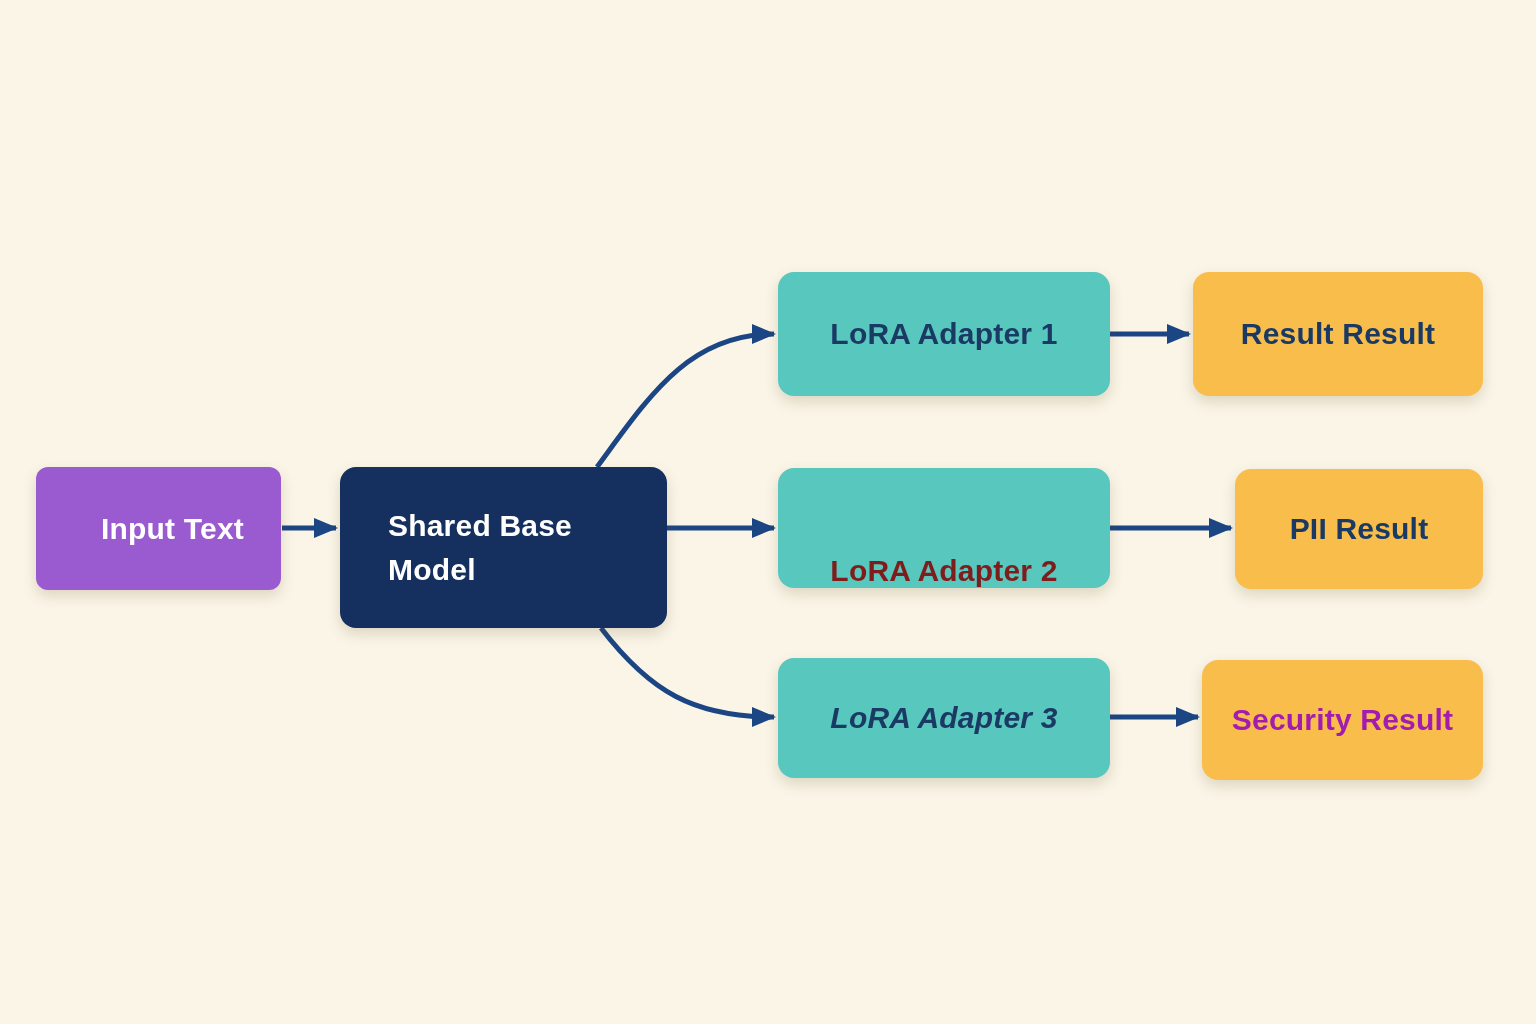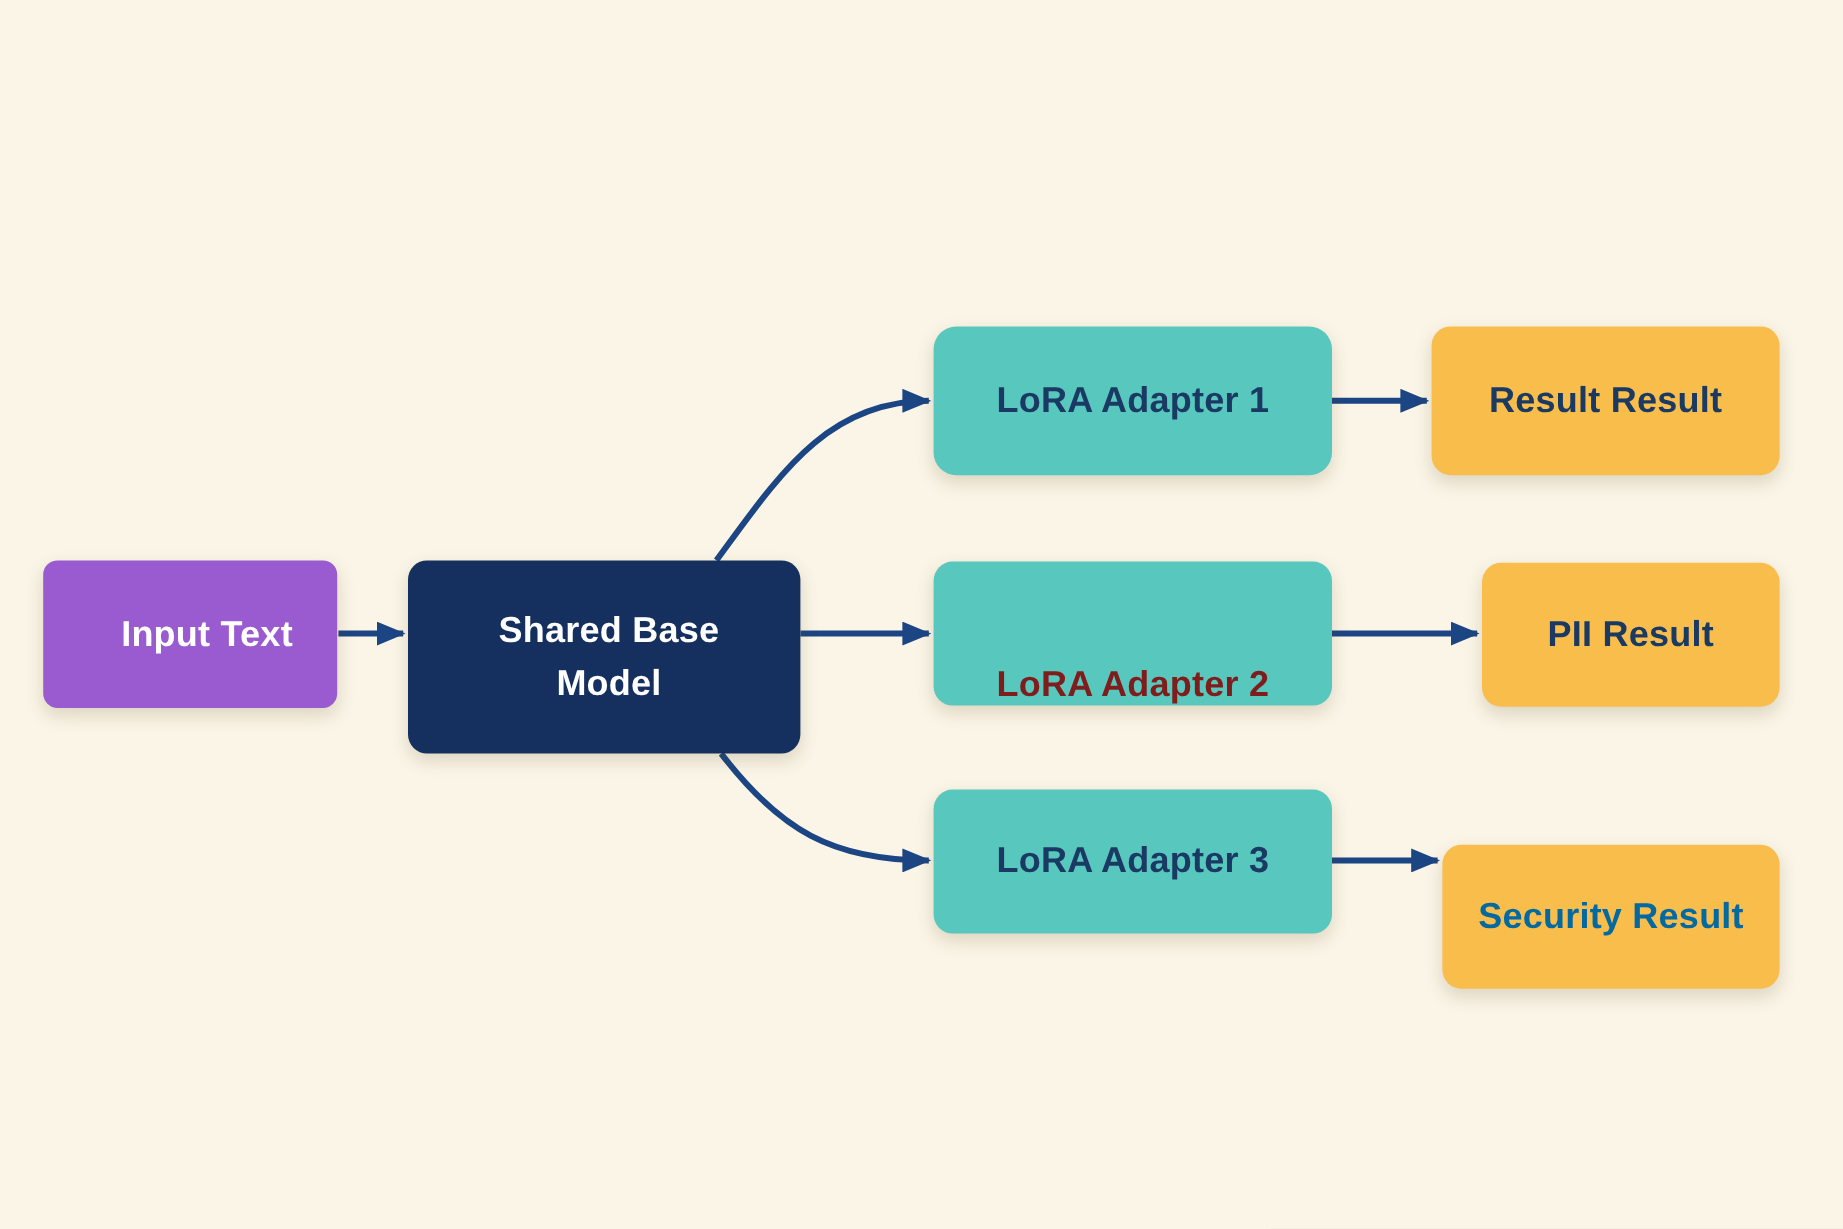--- a/index.html
+++ b/index.html
@@ -39,25 +39,25 @@
     display: block;
   }
   .node-input {
     left: 36px; top: 467px; width: 245px; height: 123px;
     border-radius: 12px;
     padding-left: 28px;
   }
   .node-base {
     left: 340px; top: 467px; width: 327px; height: 161px;
     justify-content: flex-start;
-    text-align: center;
+    text-align: left;
     padding: 0 40px 0 48px;
     line-height: 44px;
   }
-  .node-adapter1 { left: 778px; top: 272px; width: 332px; height: 124px; border-radius: 19px; }
+  .node-adapter1 { left: 778px; top: 272px; width: 332px; height: 124px; }
   .node-adapter2 { left: 778px; top: 468px; width: 332px; height: 120px; }
   .node-adapter3 { left: 778px; top: 658px; width: 332px; height: 120px; }
   .node-intent   { left: 1193px; top: 272px; width: 290px; height: 124px; }
   .node-pii      { left: 1235px; top: 469px; width: 248px; height: 120px; }
   .node-security { left: 1202px; top: 660px; width: 281px; height: 120px; }
 </style>
 </head>
 <body>
 
 <div class="stage" style="background: rgb(250, 245, 231);">
@@ -88,29 +88,29 @@
   </div>
 
   <div class="node node-adapter1" style="background: rgb(88, 199, 189); color: rgb(26, 58, 100);">
     <span class="label">LoRA Adapter 1</span>
   </div>
 
   <div class="node node-adapter2" style="background: rgb(88, 199, 189); color: #7f1d1d; align-items: flex-end;">
     <span class="label">LoRA Adapter 2</span>
   </div>
 
-  <div class="node node-adapter3" style="background: rgb(88, 199, 189); color: rgb(26, 58, 100);">
+  <div class="node node-adapter3" style="background: rgb(88, 199, 189); color: rgb(26, 58, 100); font-style: italic;">
     <span class="label">LoRA Adapter 3</span>
   </div>
 
   <div class="node node-intent" style="background: rgb(249, 189, 76); color: rgb(26, 58, 100);">
     <span class="label">Result Result</span>
   </div>
 
   <div class="node node-pii" style="background: rgb(249, 189, 76); color: rgb(26, 58, 100);">
     <span class="label">PII Result</span>
   </div>
 
-  <div class="node node-security" style="background: rgb(249, 189, 76); color: #0369a1; margin-top: 44px;">
+  <div class="node node-security" style="background: rgb(249, 189, 76); color: #a21caf;">
     <span class="label">Security Result</span>
   </div>
 
 </div>
 
 </body></html>

